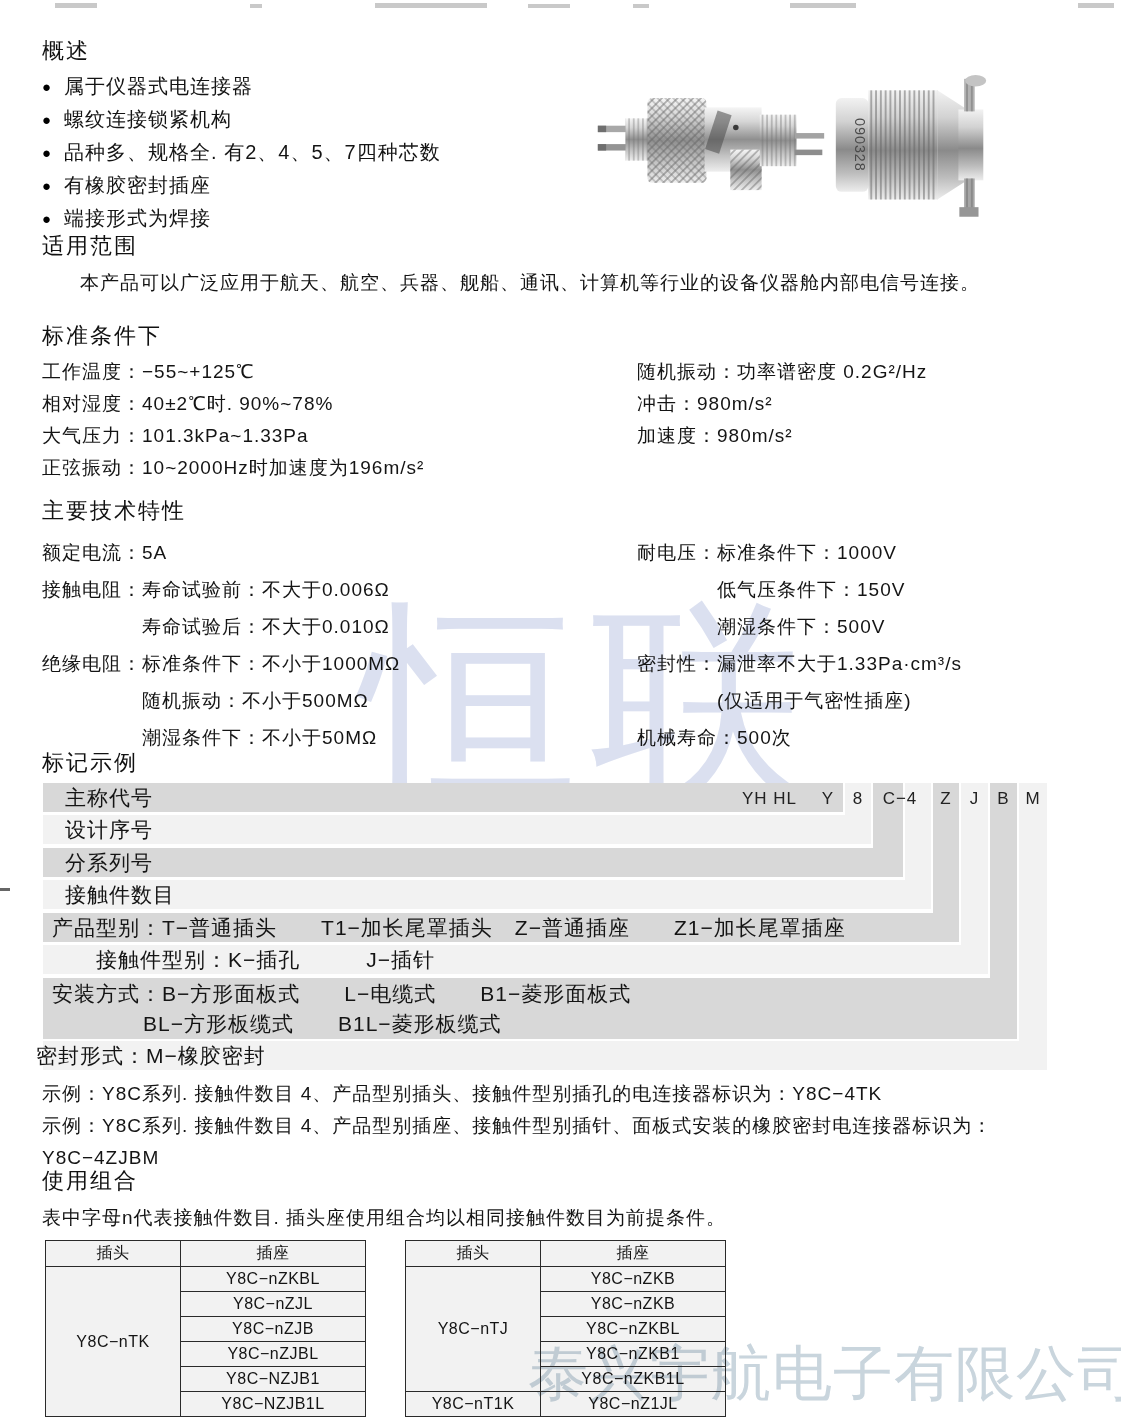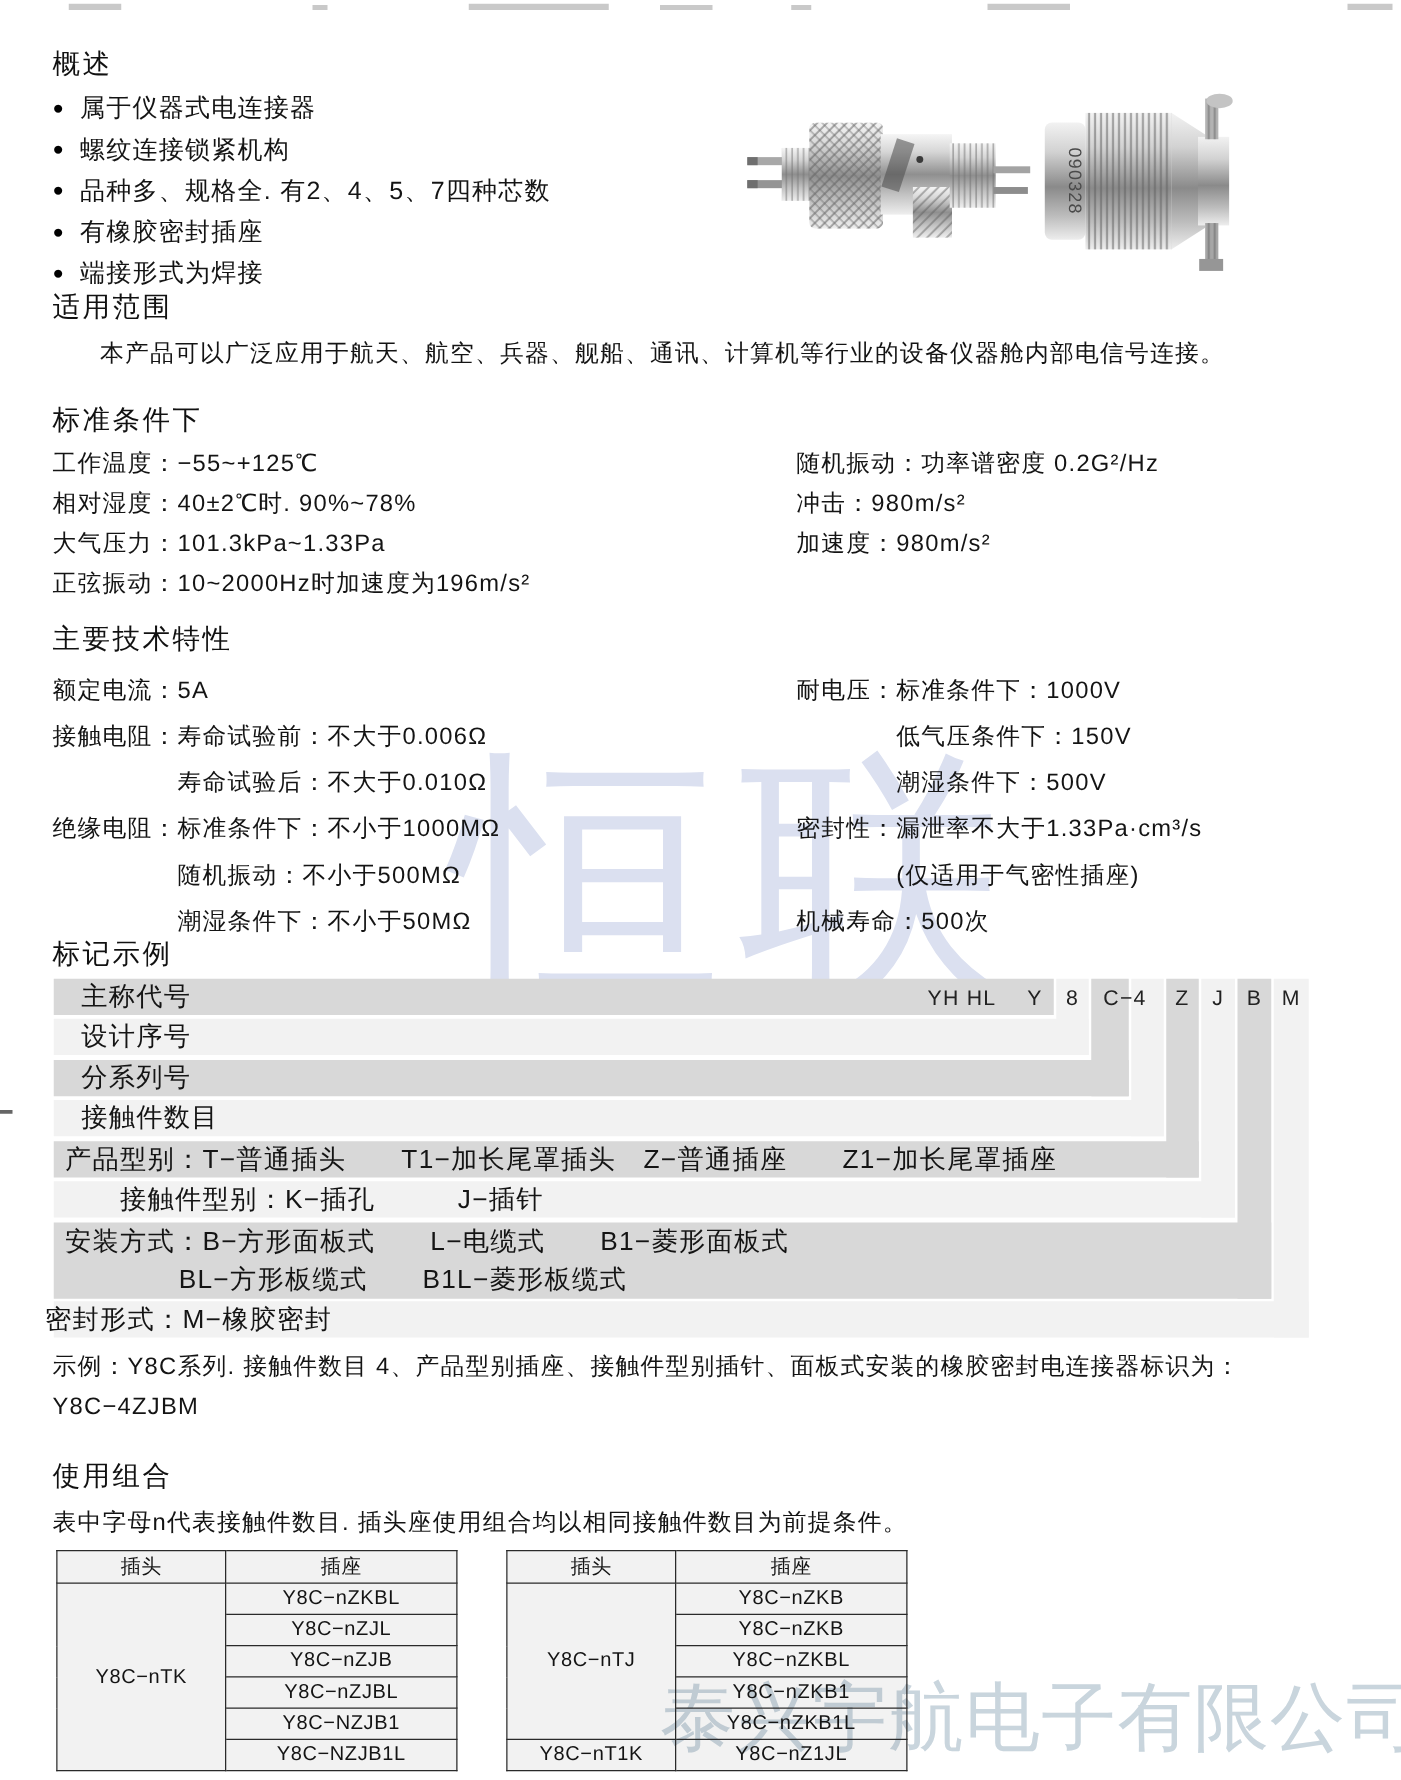--- a/index.html
+++ b/index.html
@@ -212,20 +212,21 @@
   <div class="mk-code" style="left:742px;top:786px;">YH HL</div>
   <div class="mk-code" style="left:815px;top:786px;width:26px;">Y</div>
   <div class="mk-code" style="left:845px;top:786px;width:26px;">8</div>
   <div class="mk-code" style="left:869px;top:786px;width:62px;">C−4</div>
   <div class="mk-code" style="left:933px;top:786px;width:26px;">Z</div>
   <div class="mk-code" style="left:961px;top:786px;width:27px;">J</div>
   <div class="mk-code" style="left:990px;top:786px;width:27px;">B</div>
   <div class="mk-code" style="left:1019px;top:786px;width:28px;">M</div>
 
   <div class="abs z-content" style="left:42px;top:1078px;">
+    <div class="example-line">示例：Y8C系列. 接触件数目 4、产品型别插头、接触件型别插孔的电连接器标识为：Y8C−4TK</div>
     <div class="example-line">示例：Y8C系列. 接触件数目 4、产品型别插座、接触件型别插针、面板式安装的橡胶密封电连接器标识为：</div>
     <div class="example-line">Y8C−4ZJBM</div>
   </div>
 
   <div class="abs z-content heading" style="left:42px;top:1166px;">使用组合</div>
   <div class="abs z-content line19" style="left:42px;top:1205px;">表中字母n代表接触件数目. 插头座使用组合均以相同接触件数目为前提条件。</div>
 
   <table class="combo abs z-content" style="left:45px;top:1240px;">
     <colgroup>
         <col style="width:135px">

